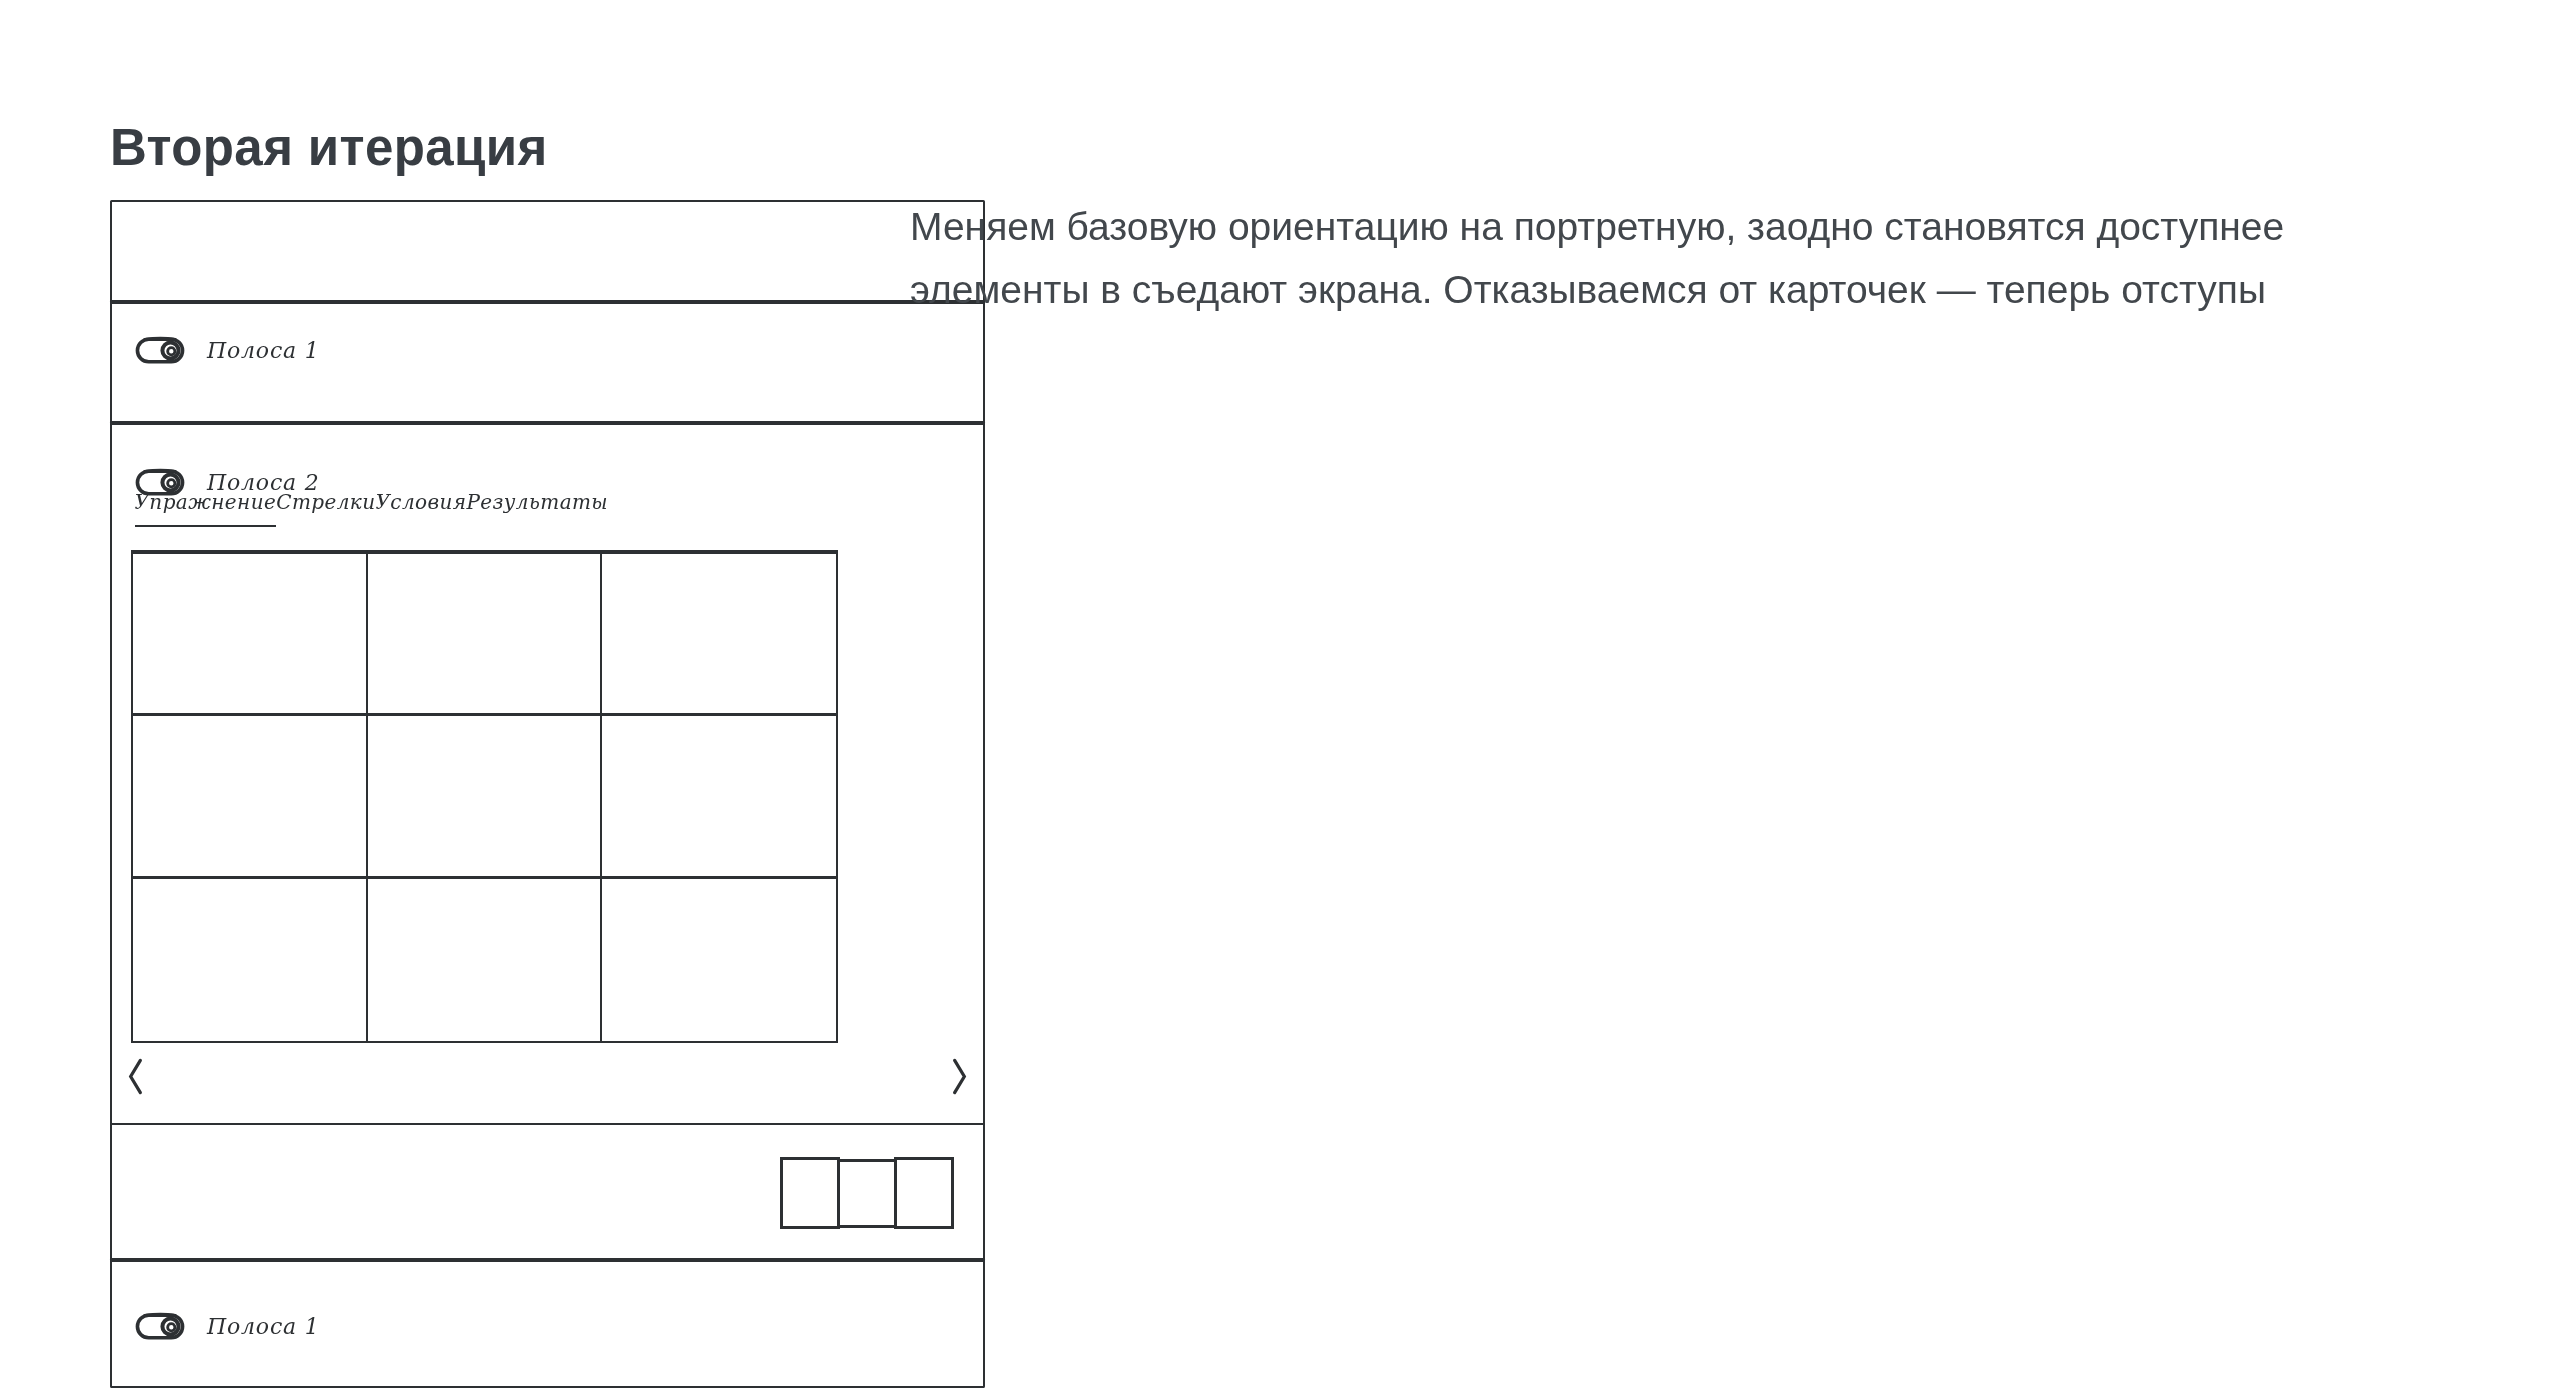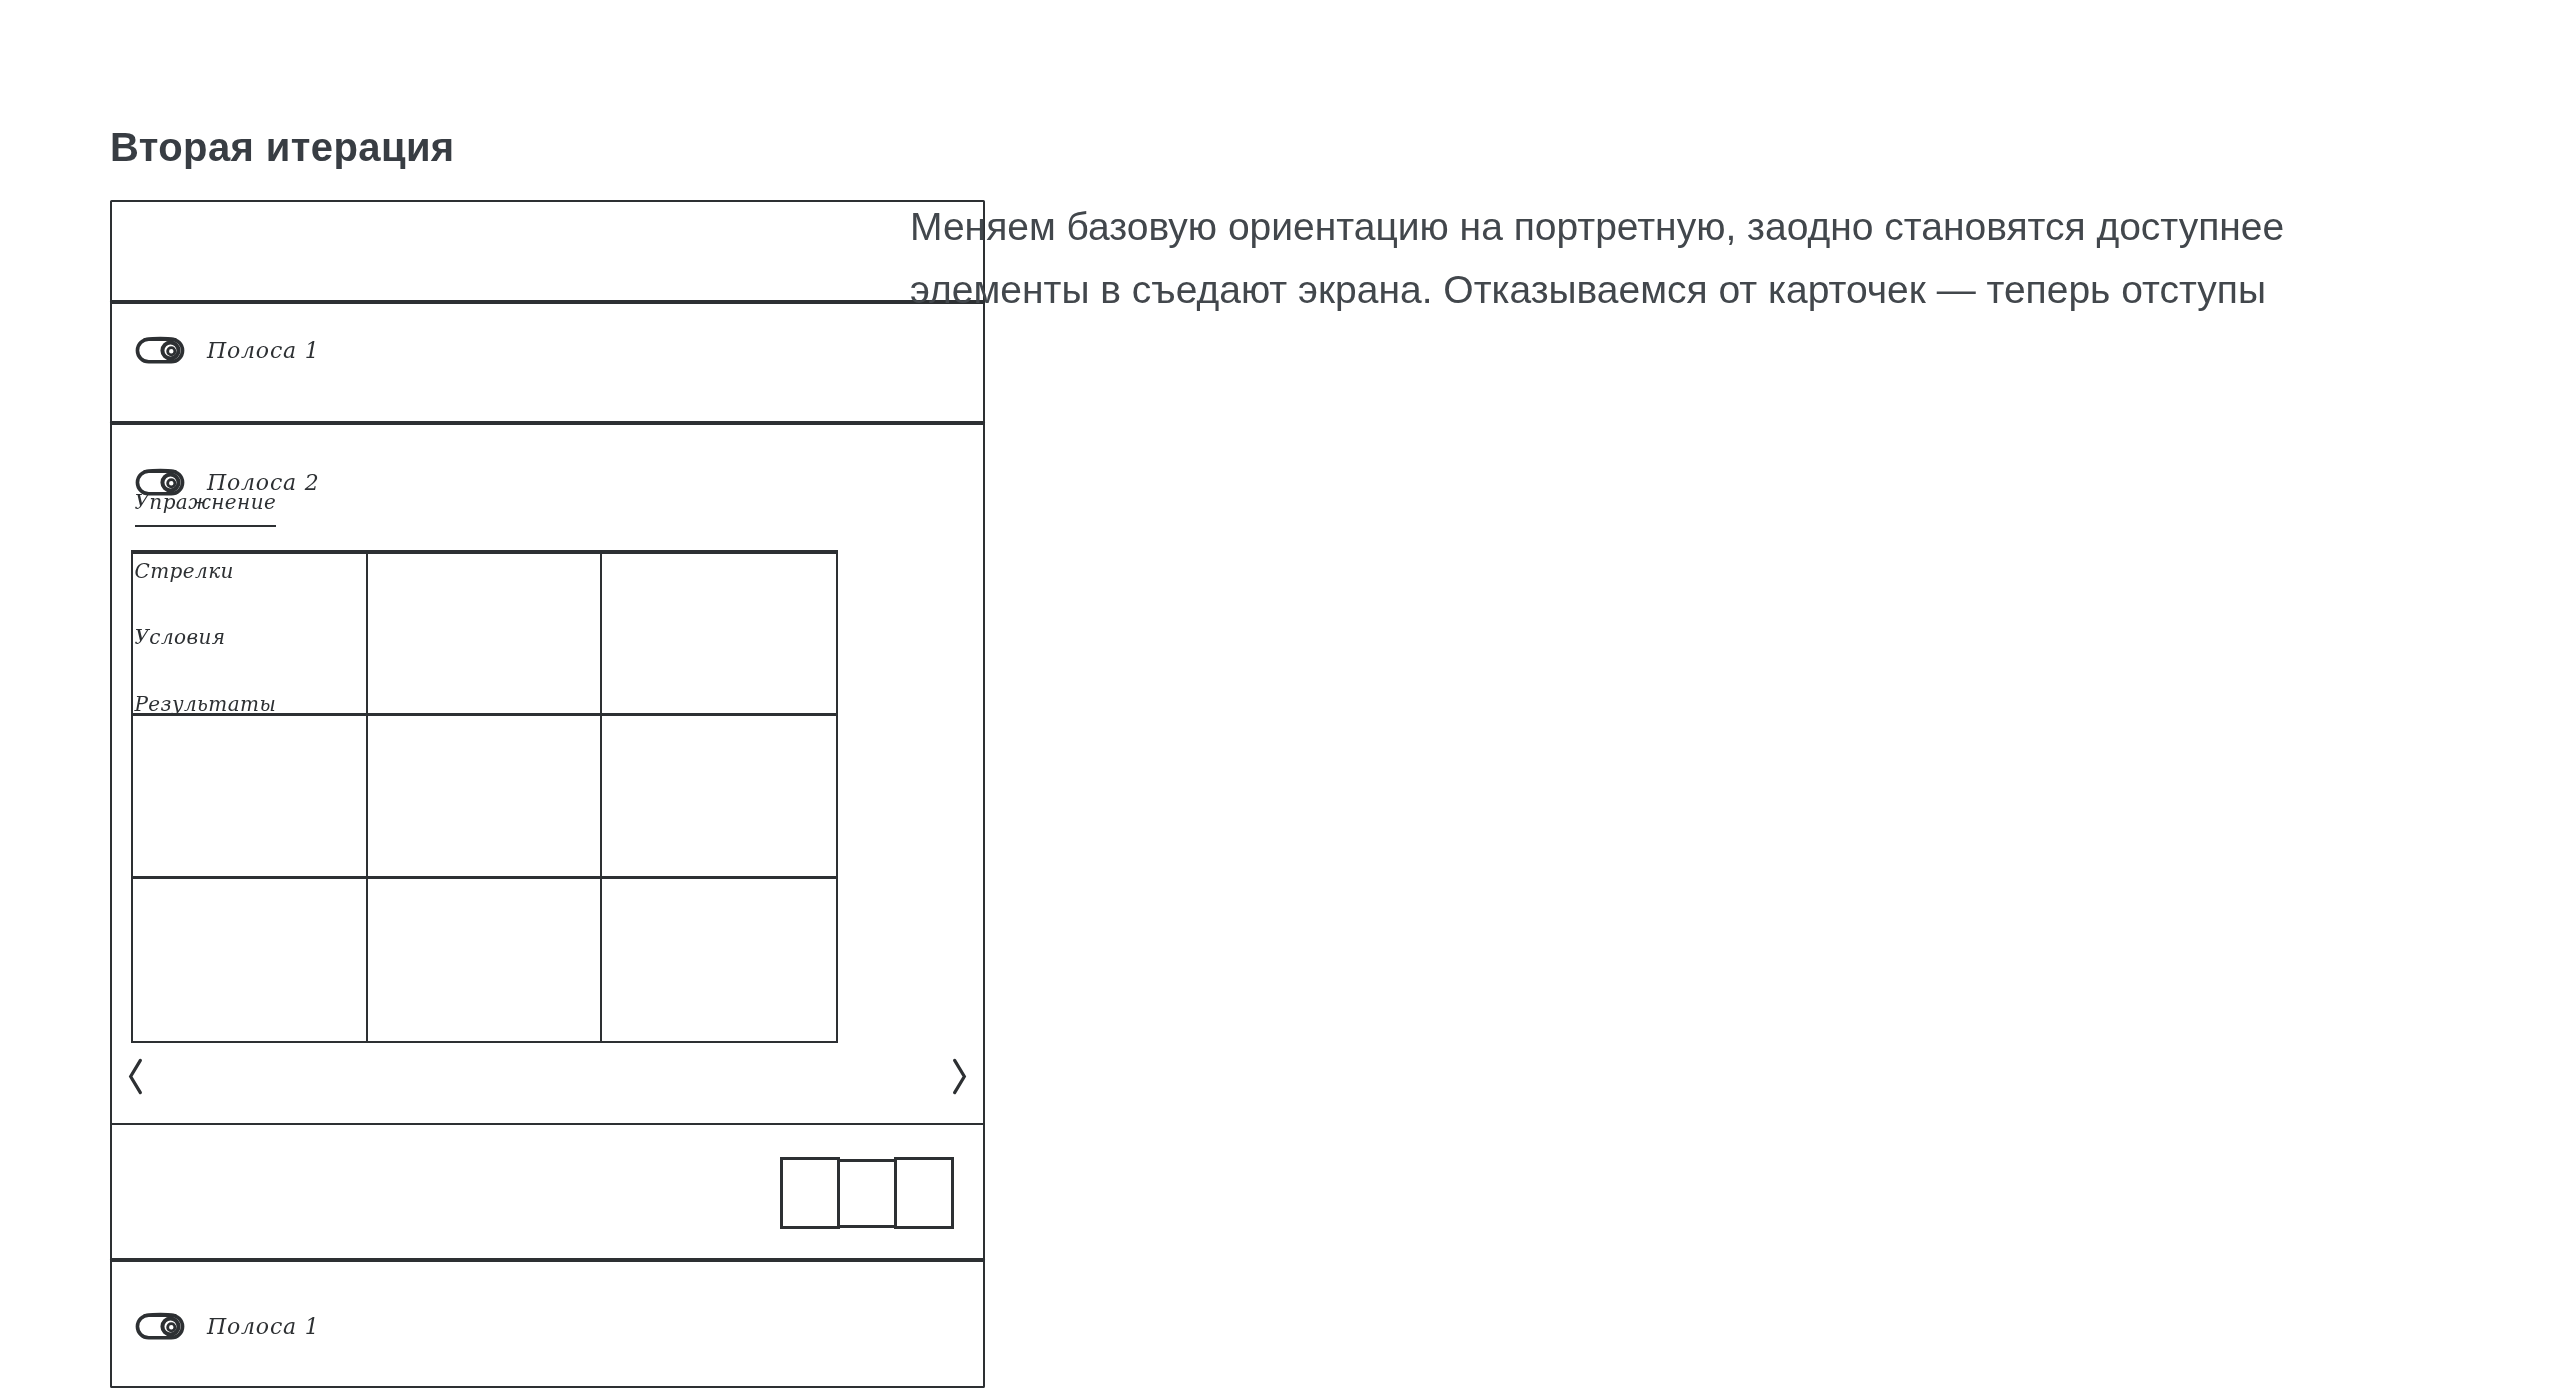--- a/index.html
+++ b/index.html
@@ -12,21 +12,21 @@
     width:2576px;height:1391px;
     background:#ffffff;
     font-family:"Liberation Sans",sans-serif;
     position:relative;
     overflow:hidden;
   }
   
   .page-title{
     position:absolute;left:110px;top:122px;
     margin:0;
-    font-size:40px;line-height:51px;font-weight:700;
+    font-size:51px;line-height:51px;font-weight:700;
     color:var(--title);
     letter-spacing:0.4px;
   }
   
   .wireframe{
     position:absolute;left:110px;top:200px;
     width:875px;height:1188px;
     margin:0;
     border:2.4px solid var(--ink);
     border-radius:1.6px;
@@ -50,21 +50,21 @@
     font-family:"DejaVu Serif",serif;
     font-style:italic;
     font-size:22px;line-height:29px;
     color:var(--ink);
     letter-spacing:0.8px;
     white-space:nowrap;
   }
   
   .tabs{
     position:absolute;left:22.5px;top:288px;
-    display:flex;gap:32px;align-items:flex-start;flex-direction:column;
+    display:flex;align-items:flex-start;
   }
   .tab{
     font-family:"DejaVu Serif",serif;
     font-style:italic;
     font-size:20px;line-height:24px;
     color:var(--ink);
     letter-spacing:0.4px;
     padding-bottom:10.5px;
     white-space:nowrap;
   }

